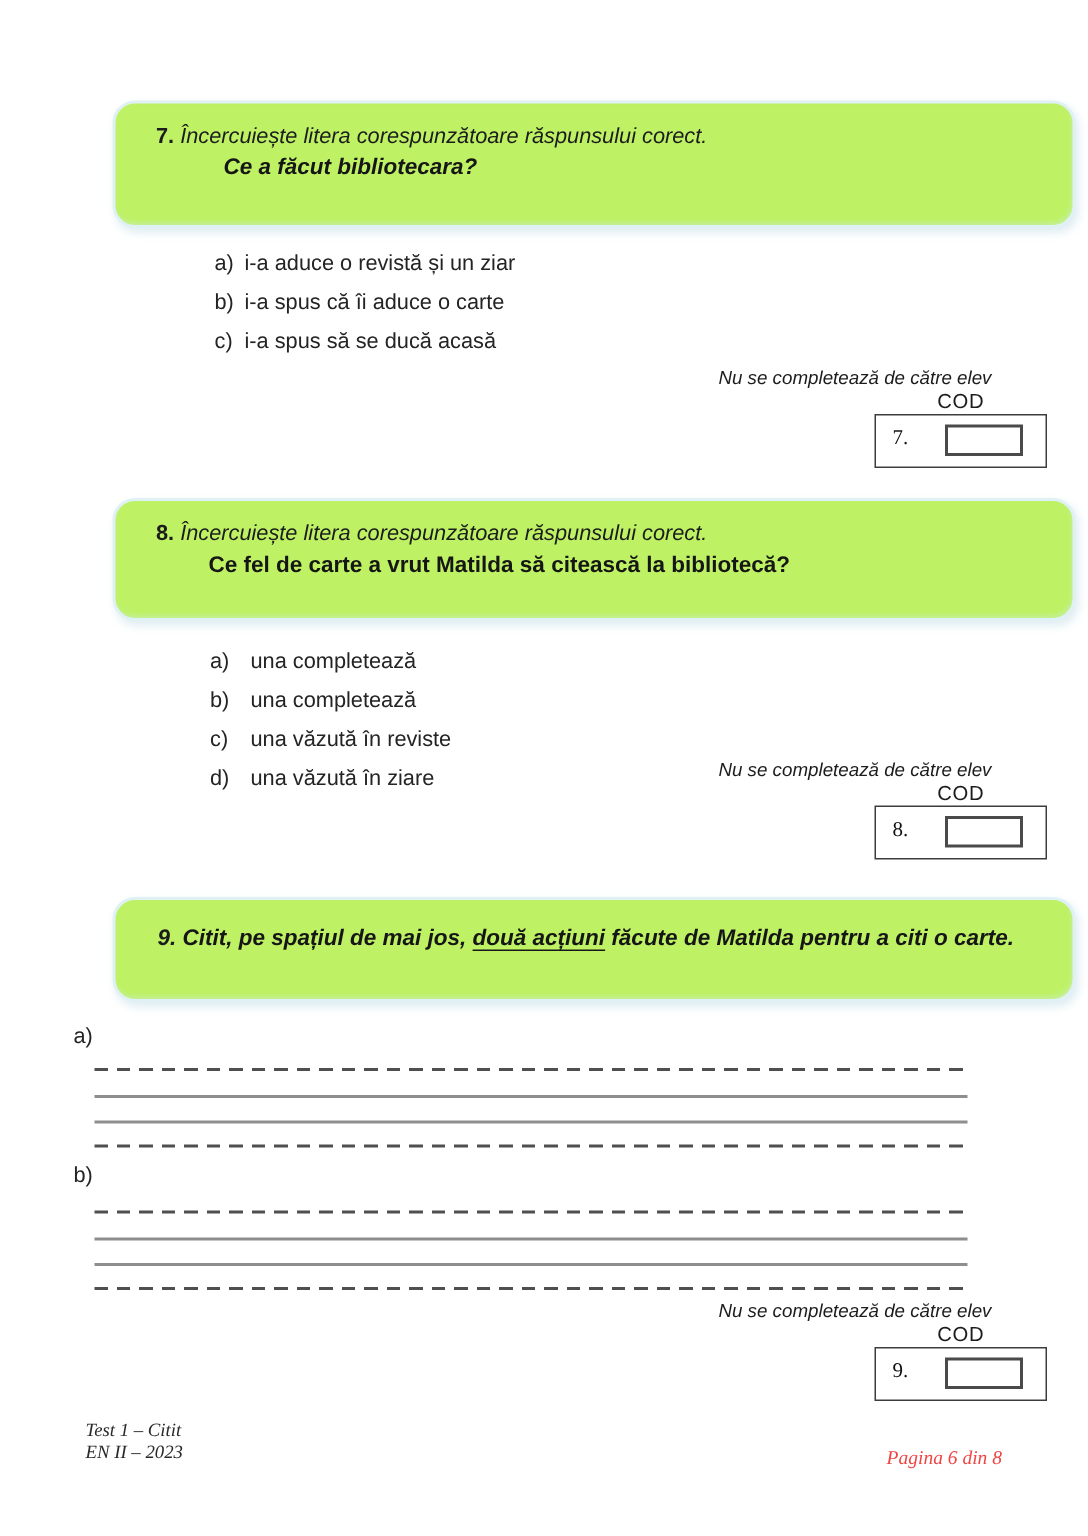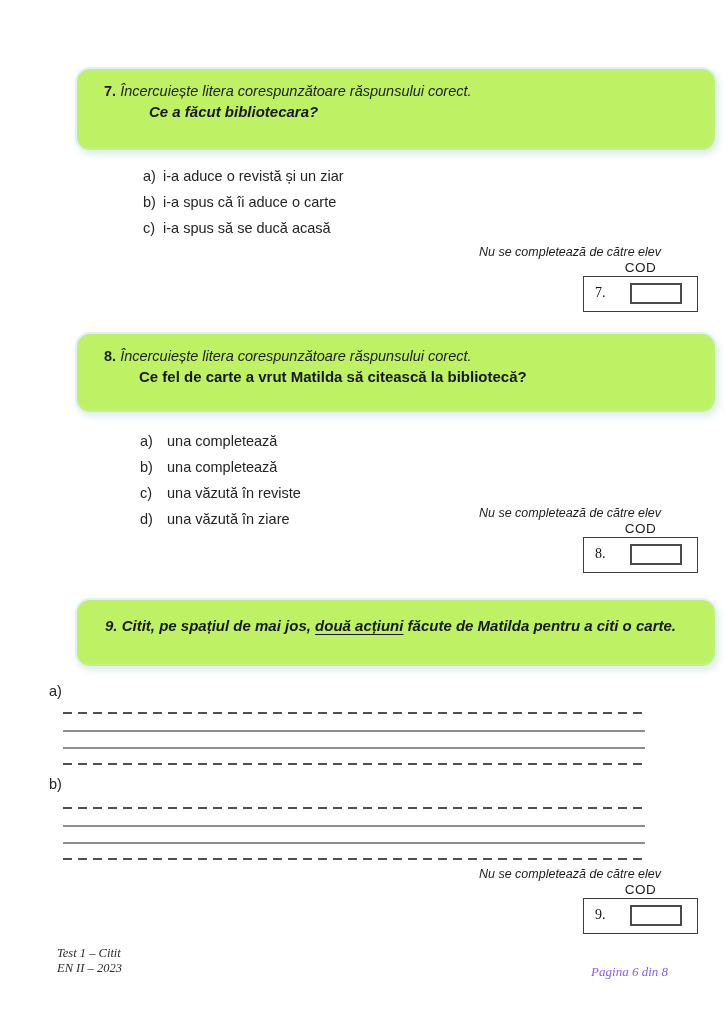--- a/index.html
+++ b/index.html
@@ -59,21 +59,21 @@
   .rline{position:absolute;left:0;width:100%;}
   .rline.dashed{height:1.5px;background:repeating-linear-gradient(90deg,#4f4f4f 0 9px,transparent 9px 15px);}
   .rline.solid{height:1.5px;background:#8e8e8e;}
   .ruleset .l1{top:0;}
   .ruleset .l2{top:18px;}
   .ruleset .l3{top:35px;}
   .ruleset .l4{top:51px;}
 
   
   .footer-left{position:absolute;left:57px;top:946px;font-family:"Liberation Serif",serif;font-style:italic;font-size:12.5px;line-height:14.5px;color:#2a2a2a;}
-  .footer-right{position:absolute;right:57px;top:964px;font-family:"Liberation Serif",serif;font-style:italic;font-size:13px;color:#8b5cf6;}
+  .footer-right{position:absolute;right:57px;top:964px;font-family:"Liberation Serif",serif;font-style:italic;font-size:13px;color:#ef4444;}
 </style>
 </head>
 <body>
 
 <div class="page">
 
   <div class="qbox" id="qbox7">
     <div class="qline1">
       <span class="qnum">7.</span>
       <span class="qinstr">Încercuiește litera corespunzătoare răspunsului corect.</span>

